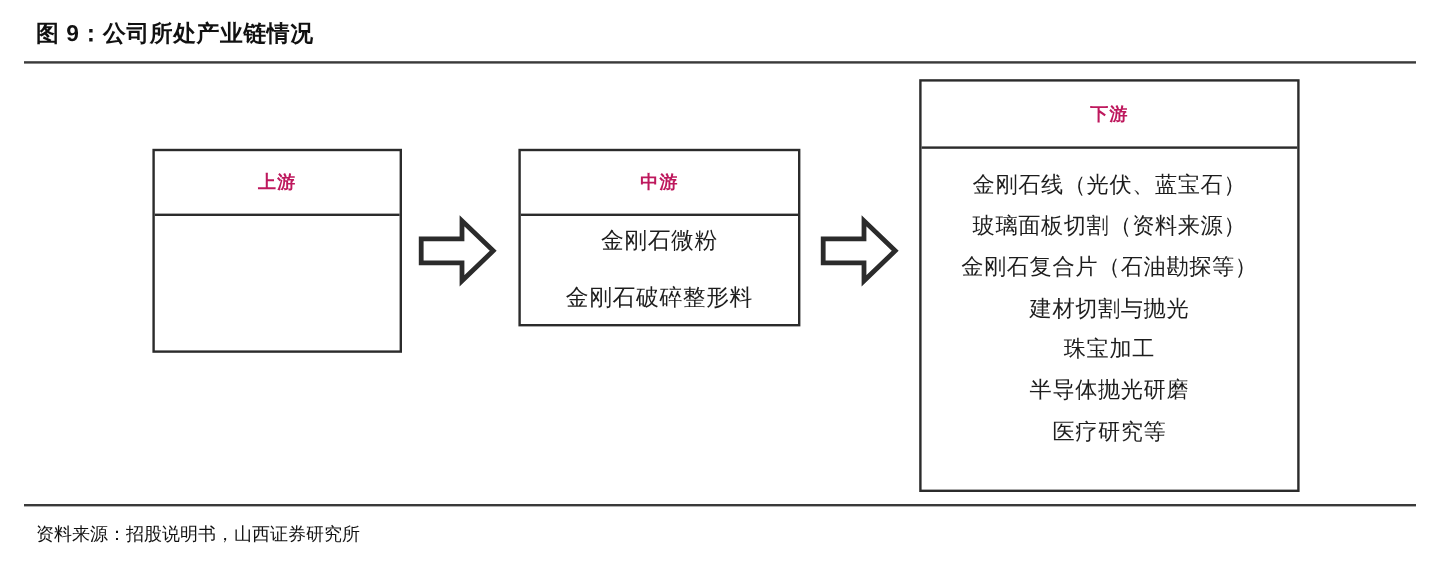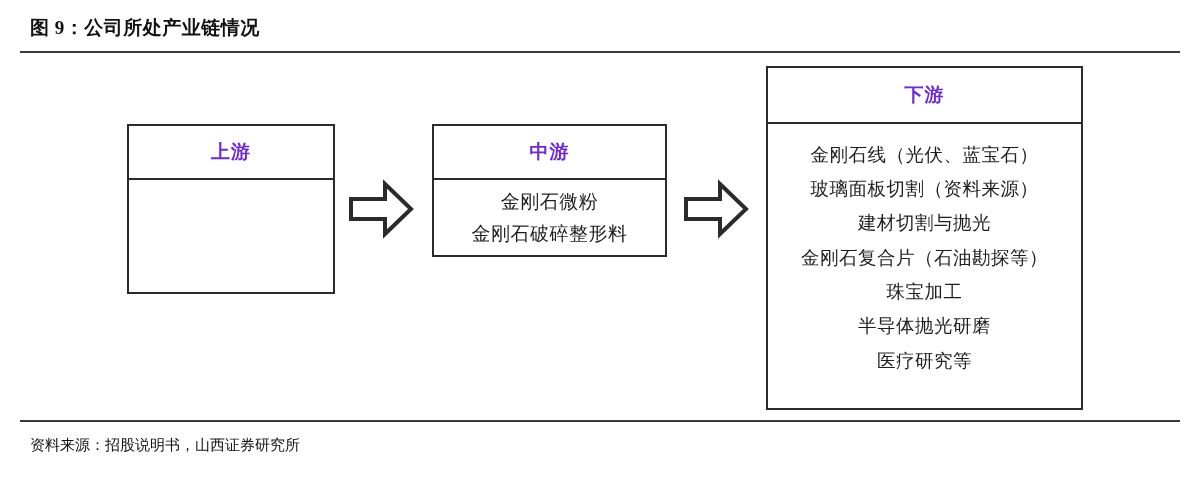--- a/index.html
+++ b/index.html
@@ -14,21 +14,21 @@
     font-family: "Liberation Serif", "DejaVu Serif", serif;
     color: #1a1a1a;
     overflow: hidden;
   }
 
   
   .fig-title {
     position: absolute;
     left: 30px;
     top: 15px;
-    font-family: Liberation Serif, serif;
+    font-family: Liberation Sans, sans-serif;
     font-size: 19px;
     font-weight: bold;
     letter-spacing: 0.5px;
     color: #111111;
     white-space: nowrap;
   }
 
   
   .rule {
     position: absolute;
@@ -68,23 +68,23 @@
     background: #ffffff;
     display: flex;
     flex-direction: column;
   }
   .box-header {
     box-sizing: border-box;
     border-bottom: 2px solid #2b2b2b;
     display: flex;
     align-items: center;
     justify-content: center;
-    font-size: 19px;
+    font-size: 15px;
     font-weight: bold;
-    color: #6d28d9;
+    color: #be185d;
     letter-spacing: 1px;
   }
   .box-body {
     flex: 1;
     display: flex;
     flex-direction: column;
     align-items: center;
     justify-content: space-between;
     padding: 12px 6px;
   }
@@ -96,21 +96,21 @@
     white-space: nowrap;
     text-align: center;
   }
 
   
   #box-upstream { left: 127px; top: 72px; width: 208px; height: 170px; gap: 40px; }
   #box-upstream .box-header { height: 54px; }
   #box-upstream .box-line { font-size: 19px; }
 
   
-  #box-midstream { left: 432px; top: 72px; width: 235px; height: 133px; }
+  #box-midstream { left: 432px; top: 72px; width: 235px; height: 148px; }
   #box-midstream .box-header { height: 54px; }
   #box-midstream .box-line + .box-line { margin-top: 10px; }
 
   
   #box-downstream { left: 766px; top: 14px; width: 317px; height: 344px; }
   #box-downstream .box-header { height: 56px; }
   #box-downstream .box-body { justify-content: space-evenly; padding: 6px 4px 22px; }
   #box-downstream .box-line { font-size: 18.5px; }
 
   
@@ -160,22 +160,22 @@
     <svg viewBox="0 0 68 62" preserveAspectRatio="none">
       <polygon points="4,21 38,21 38,6 64,31 38,56 38,41 4,41"></polygon>
     </svg>
   </div>
 
   <div class="chain-box" id="box-downstream">
     <div class="box-header">下游</div>
     <div class="box-body">
       <div class="box-line">金刚石线（光伏、蓝宝石）</div>
       <div class="box-line">玻璃面板切割（资料来源）</div>
+      <div class="box-line">金刚石复合片（石油勘探等）</div>
       <div class="box-line">建材切割与抛光</div>
-      <div class="box-line">金刚石复合片（石油勘探等）</div>
       <div class="box-line">珠宝加工</div>
       <div class="box-line">半导体抛光研磨</div>
       <div class="box-line">医疗研究等</div>
     </div>
   </div>
 
 </div>
 
 <div class="rule rule-bottom"></div>
 

